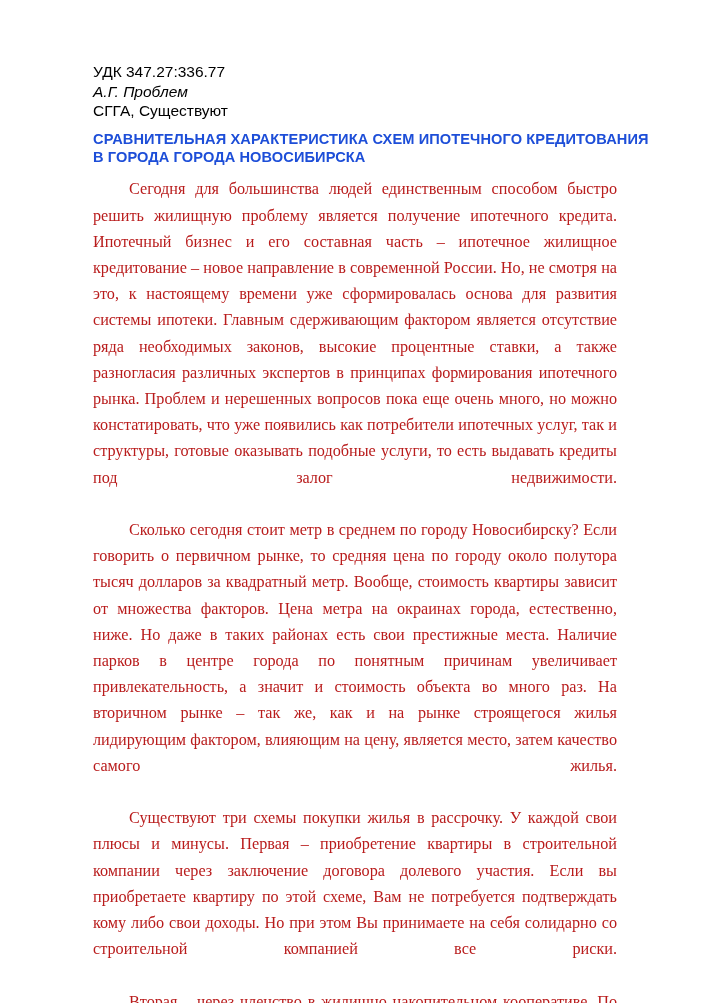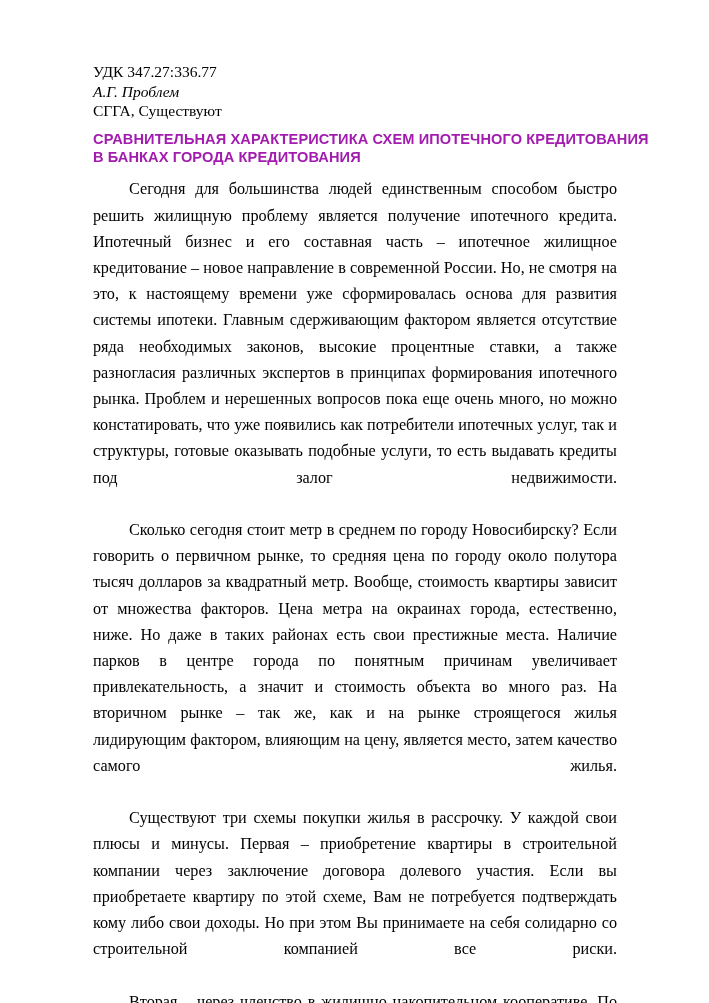--- a/index.html
+++ b/index.html
@@ -19,55 +19,55 @@
 
   .content {
     position: absolute;
     left: 93px;
     top: 62px;
     width: 524px;
   }
 
   
   .meta-line {
-    font-family: Liberation Serif, serif;
+    font-family: Liberation Sans, sans-serif;
     font-size: 15.5px;
     line-height: 19.5px;
     color: #000000;
     white-space: nowrap;
   }
   .meta-line.italic {
     font-style: italic;
   }
 
   
   .title {
     font-family: "Liberation Sans", "DejaVu Sans", sans-serif;
     font-weight: bold;
     font-size: 14.6px;
     line-height: 18.4px;
-    color: #a21caf;
+    color: #1d4ed8;
     margin-top: 9px;
     letter-spacing: 0.1px;
   }
   .title .title-line {
     display: block;
     white-space: nowrap;
   }
 
   
   .body {
     margin-top: 10px;
   }
 
   .para {
     font-family: "Liberation Serif", "DejaVu Serif", serif;
     font-size: 16.2px;
     line-height: 26.2px;
-    color: #000000;
+    color: #b91c1c;
     text-align: justify;
     text-justify: inter-word;
     margin: 0;
     text-indent: 36px;
     hyphens: none;
   }
 
   
   .para:after {
     content: "";
@@ -80,21 +80,21 @@
 
 <div id="page">
   <div class="content">
 
     <div class="meta-line">УДК 347.27:336.77</div>
     <div class="meta-line italic">А.Г. Проблем</div>
     <div class="meta-line">СГГА, Существуют</div>
 
     <div class="title">
       <span class="title-line">СРАВНИТЕЛЬНАЯ ХАРАКТЕРИСТИКА СХЕМ ИПОТЕЧНОГО КРЕДИТОВАНИЯ</span>
-      <span class="title-line">В БАНКАХ ГОРОДА КРЕДИТОВАНИЯ</span>
+      <span class="title-line">В ГОРОДА ГОРОДА НОВОСИБИРСКА</span>
     </div>
 
     <div class="body">
       <p class="para">Сегодня для большинства людей единственным способом быстро решить жилищную проблему является получение ипотечного кредита. Ипотечный бизнес и его составная часть – ипотечное жилищное кредитование – новое направление в современной России. Но, не смотря на это, к настоящему времени уже сформировалась основа для развития системы ипотеки. Главным сдерживающим фактором является отсутствие ряда необходимых законов, высокие процентные ставки, а также разногласия различных экспертов в принципах формирования ипотечного рынка. Проблем и нерешенных вопросов пока еще очень много, но можно констатировать, что уже появились как потребители ипотечных услуг, так и структуры, готовые оказывать подобные услуги, то есть выдавать кредиты под залог недвижимости.</p>
       <p class="para">Сколько сегодня стоит метр в среднем по городу Новосибирску? Если говорить о первичном рынке, то средняя цена по городу   около полутора тысяч долларов за квадратный метр. Вообще, стоимость квартиры зависит от множества факторов. Цена метра на окраинах города, естественно, ниже. Но даже в таких районах есть свои престижные места. Наличие парков в центре города по понятным причинам увеличивает привлекательность, а значит и стоимость объекта во много раз. На вторичном рынке – так же, как и на рынке строящегося жилья    лидирующим фактором, влияющим на цену, является место, затем   качество самого жилья.</p>
       <p class="para">Существуют три схемы покупки жилья в рассрочку. У каждой свои плюсы и минусы. Первая – приобретение квартиры в строительной компании через заключение договора долевого участия. Если вы приобретаете квартиру по этой схеме, Вам не потребуется подтверждать кому либо свои доходы. Но при этом Вы принимаете на себя солидарно со строительной компанией все риски.</p>
       <p class="para">Вторая – через членство в жилищно накопительном кооперативе.  По этой схеме предложат очень привлекательные проценты, но до полной выплаты пая собственность, как правило, будет оставаться на кооперативе. Как результат   в квартиру нельзя прописаться, она еще не собственность. Кроме того, существует временной срок и размер накоплений, до достижения которых пайщик должен свои сбережения хранить на счетах этого кооператива. Лишние риски пайщика, но низкий процент по займу.</p>
 
     </div>
 

